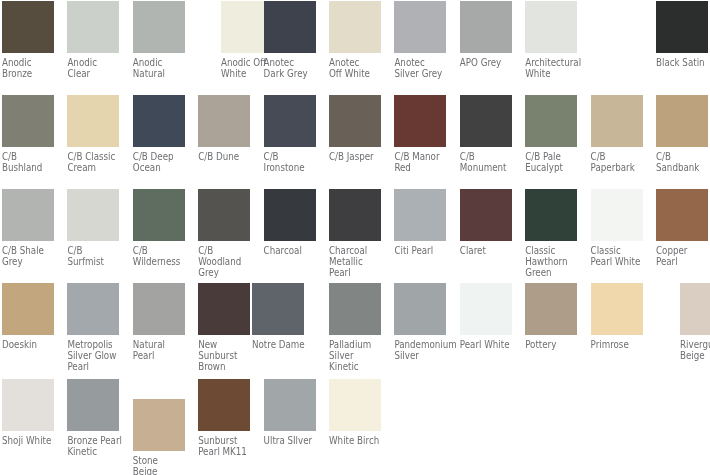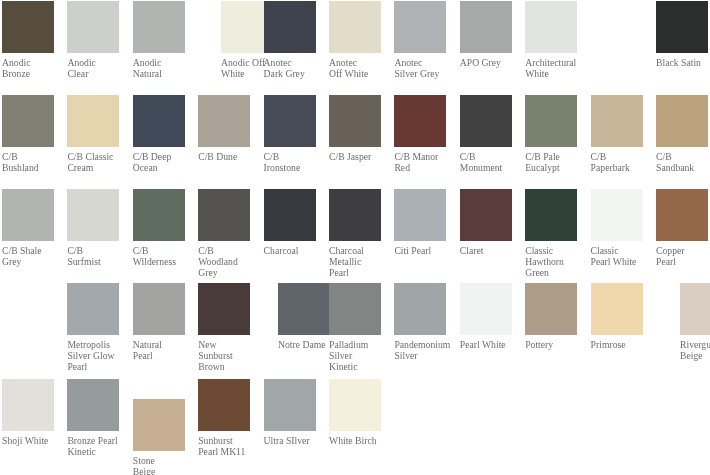--- a/index.html
+++ b/index.html
@@ -17,21 +17,20 @@
   }
   #swatch-grid {
     position: relative;
     width: 710px;
     height: 475px;
     background: #ffffff;
   }
   .swatch-cell {
     position: absolute;
     width: 72px;
-    font-family: Liberation Serif, serif;
   }
   .swatch-chip {
     width: 52px;
     height: 52px;
     overflow: hidden;
   }
   .swatch-label {
     margin-top: 4px;
     font-size: 9.7px;
     line-height: 11px;
@@ -261,20 +260,26 @@
         <span class="line">Pearl White</span>
       </div>
     </div>
     <div class="swatch-cell" style="left: 656px; top: 189px;">
       <div class="swatch-chip" style="background: rgb(148, 103, 74);"></div>
       <div class="swatch-label">
         <span class="line">Copper</span>
         <span class="line">Pearl</span>
       </div>
     </div>
+    <div class="swatch-cell" style="left: 2px; top: 283px;">
+      <div class="swatch-chip" style="background: rgb(194, 167, 126);"></div>
+      <div class="swatch-label">
+        <span class="line">Doeskin</span>
+      </div>
+    </div>
     <div class="swatch-cell" style="left: 67.4px; top: 283px;">
       <div class="swatch-chip" style="background: rgb(162, 168, 171);"></div>
       <div class="swatch-label">
         <span class="line">Metropolis</span>
         <span class="line">Silver Glow</span>
         <span class="line">Pearl</span>
       </div>
     </div>
     <div class="swatch-cell" style="left: 132.8px; top: 283px;">
       <div class="swatch-chip" style="background: rgb(163, 164, 162);"></div>
@@ -284,21 +289,21 @@
       </div>
     </div>
     <div class="swatch-cell" style="left: 198.2px; top: 283px;">
       <div class="swatch-chip" style="background: rgb(73, 59, 57);"></div>
       <div class="swatch-label">
         <span class="line">New</span>
         <span class="line">Sunburst</span>
         <span class="line">Brown</span>
       </div>
     </div>
-    <div class="swatch-cell" style="left: 278px; top: 283px;">
+    <div class="swatch-cell" style="left: 252px; top: 283px;">
       <div class="swatch-chip" style="background: rgb(94, 100, 105);"></div>
       <div class="swatch-label">
         <span class="line">Notre Dame</span>
       </div>
     </div>
     <div class="swatch-cell" style="left: 329px; top: 283px;">
       <div class="swatch-chip" style="background: rgb(129, 133, 132);"></div>
       <div class="swatch-label">
         <span class="line">Palladium</span>
         <span class="line">Silver</span>

